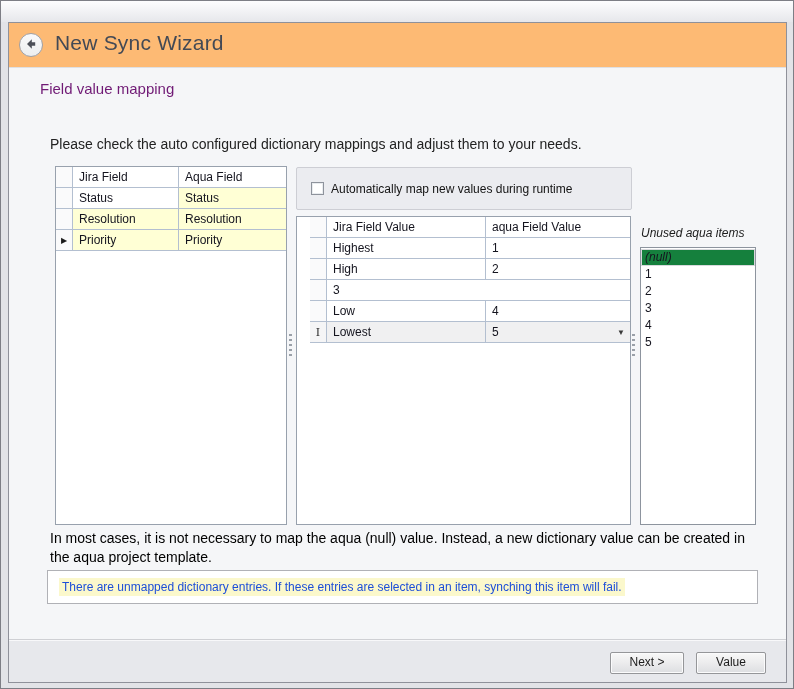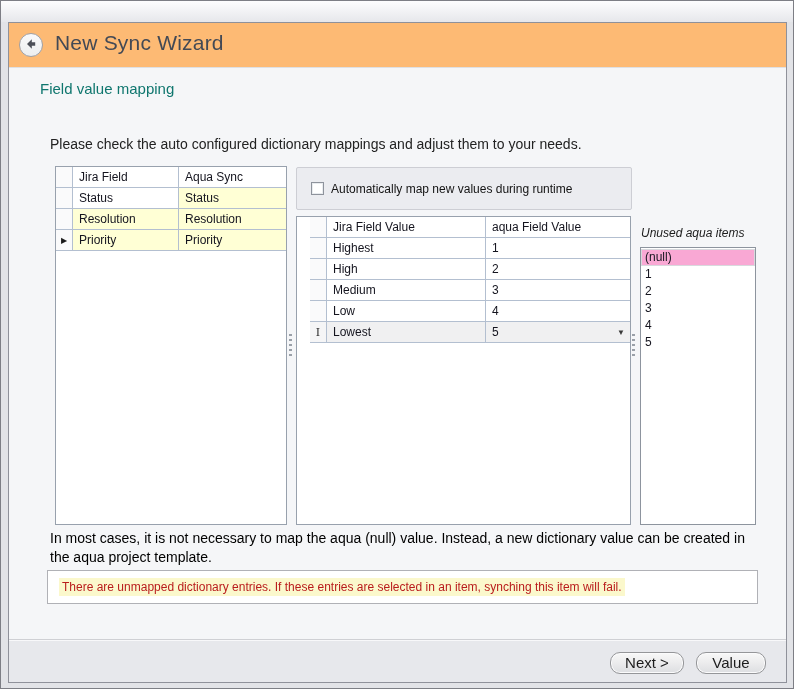--- a/index.html
+++ b/index.html
@@ -31,21 +31,21 @@
     border-radius:50%; border:1px solid #9fa1a8;
     background:linear-gradient(#fafafb,#eceef0);
     display:flex; align-items:center; justify-content:center;
     cursor:pointer;
   }
   .wiz-title {
     position:absolute; left:46px; top:8px;
     font-size:21px; font-weight:300; color:#434955; letter-spacing:0.2px;
   }
   
-  .heading-blue { position:absolute; left:31px; top:57px; font-size:15px; color:#0f766e; }
+  .heading-blue { position:absolute; left:31px; top:57px; font-size:15px; color:#701a75; }
   .instruction  { position:absolute; left:41px; top:113px; font-size:14px; color:#222; }
   
   .grid { position:absolute; background:#fff; border:1px solid #98a1ad; overflow:hidden; }
   .left-grid { left:46px; top:143px; width:232px; height:359px; }
   .mid-grid  { left:287px; top:193px; width:335px; height:309px;padding-left:13px; }
   .grow { display:flex; height:21px; }
   .gcell {
     border-right:1px solid #b3bfd0; border-bottom:1px solid #b3bfd0;
     display:flex; align-items:center; padding-left:6px;
     font-size:12px; color:#14141e; white-space:nowrap; overflow:hidden;
@@ -74,48 +74,48 @@
     box-shadow:inset 0 0 0 1px #e9ecef;
   }
   .cb-label { margin-left:7px; font-size:12px; color:#141414; }
   
   .unused-label { position:absolute; left:632px; top:203px; font-size:12px; color:#1c1c1c;font-style:italic; }
   .listbox {
     position:absolute; left:631px; top:224px; width:116px; height:278px;
     background:#fff; border:1px solid #8d949e; padding-top:1px;
   }
   .list-item { height:17px; line-height:17px; padding-left:4px; font-size:12px; color:#15151f; cursor:default; }
-  .list-item.selected { background:#f9a8d4; box-shadow:inset 0 0 0 1px #d8d9dd; }
+  .list-item.selected { background:#15803d; box-shadow:inset 0 0 0 1px #d8d9dd;font-style:italic; }
   
   .grip {
     position:absolute; width:3px; height:25px; top:311px; cursor:col-resize;
     background:repeating-linear-gradient(to bottom, #9aa0a8 0 2px, transparent 2px 5px);
   }
   .grip-left  { left:280px; }
   .grip-right { left:623px; }
   
   .hint { position:absolute; left:41px; top:506px; width:714px; font-size:14px; line-height:19px; color:#000000; }
   .warnbox {
     position:absolute; left:38px; top:547px; width:711px; height:34px;
     background:#fff; border:1px solid #b0b1b6;
     display:flex; align-items:center; padding-left:11px;
   }
-  .warn-text { font-size:12px; color:#b91c1c; background:#fbf8cc; padding:2px 3px; }
+  .warn-text { font-size:12px; color:#1d4ed8; background:#fbf8cc; padding:2px 3px; }
   
   .footer {
     position:absolute; left:0; right:0; top:616px; bottom:0;
     background:#e7e8ec; border-top:1px solid #cfd0d4;
     box-shadow:inset 0 1px 0 #f8f8fa;
   }
   .btn {
     position:absolute; top:12px; height:22px;
-    border:1px solid #959699; border-radius:10px;
+    border:1px solid #959699; border-radius:2px;
     background:linear-gradient(#f8f8f8, #ededee 45%, #dddee1);
     box-shadow:inset 0 0 0 1px #fbfbfc;
-    font-size:15px; color:#1c1c1c; text-align:center; line-height:19px;
+    font-size:12px; color:#1c1c1c; text-align:center; line-height:19px;
     cursor:pointer;
   }
   .btn-next   { left:601px; width:74px; }
   .btn-cancel { left:687px; width:70px; }
 </style>
 </head>
 <body>
 
 <div class="frame"></div>
 <div class="titlebar"></div>
@@ -133,21 +133,21 @@
     <div class="wiz-title">New Sync Wizard</div>
   </div>
 
   <div class="heading-blue">Field value mapping</div>
   <div class="instruction">Please check the auto configured dictionary mappings and adjust them to your needs.</div>
 
   <div class="grid left-grid">
     <div class="grow">
       <div class="gcell gsel"></div>
       <div class="gcell c1">Jira Field</div>
-      <div class="gcell c2">Aqua Sync</div>
+      <div class="gcell c2">Aqua Field</div>
     </div>
     <div class="grow">
       <div class="gcell gsel"></div>
       <div class="gcell c1">Status</div>
       <div class="gcell c2 yellow">Status</div>
     </div>
     <div class="grow">
       <div class="gcell gsel"></div>
       <div class="gcell c1 yellow">Resolution</div>
       <div class="gcell c2 yellow">Resolution</div>
@@ -177,21 +177,20 @@
       <div class="gcell c1">Highest</div>
       <div class="gcell c2">1</div>
     </div>
     <div class="grow">
       <div class="gcell gsel"></div>
       <div class="gcell c1">High</div>
       <div class="gcell c2">2</div>
     </div>
     <div class="grow">
       <div class="gcell gsel"></div>
-      <div class="gcell c1">Medium</div>
       <div class="gcell c2">3</div>
     </div>
     <div class="grow">
       <div class="gcell gsel"></div>
       <div class="gcell c1">Low</div>
       <div class="gcell c2">4</div>
     </div>
     <div class="grow selrow">
       <div class="gcell gsel">
           <span class="ibeam">I</span>

